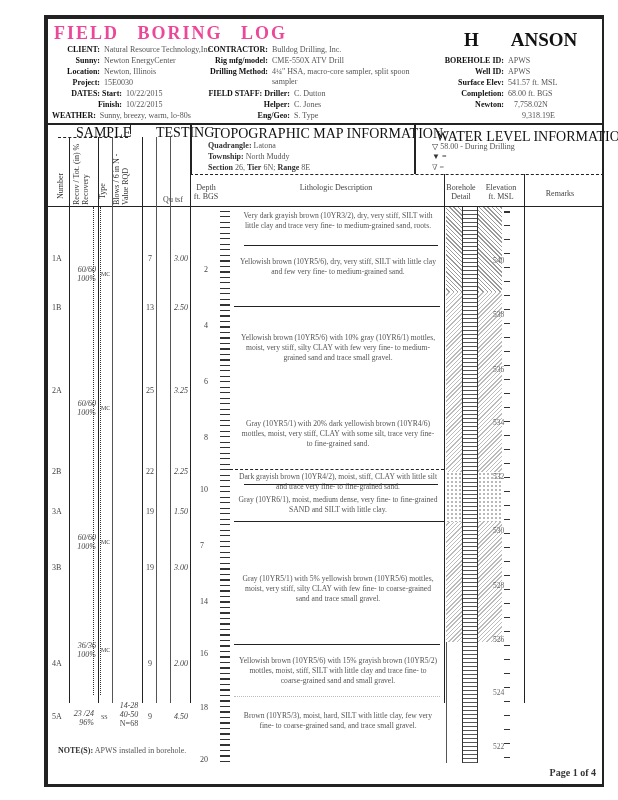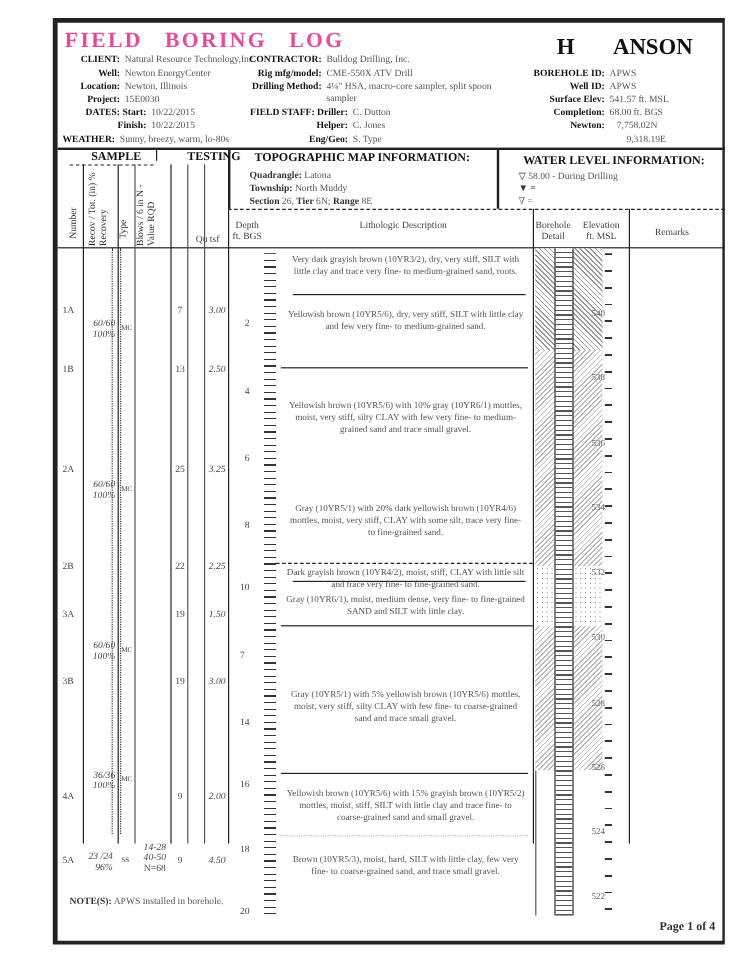--- a/index.html
+++ b/index.html
@@ -9,21 +9,21 @@
   .brand{position:absolute;left:416px;top:10px;font-size:19px;font-weight:bold;color:#111;}
   .brand .b2{margin-left:32px;}
   .hrow{position:absolute;font-size:8px;white-space:nowrap;}
   .hrow b{color:#111;font-weight:bold;}
   .hrow span.v{color:#555;margin-left:4px;}
   .lbl{display:inline-block;text-align:right;}
   .hline{position:absolute;background:#222;}
   .vline{position:absolute;background:#222;}
   .thinv{position:absolute;background:#555;width:1px;}
   .dash{position:absolute;border-top:1.5px dashed #222;height:0;}
-  .sec-title{position:absolute;font-size:10px;font-weight:bold;color:#111;white-space:nowrap;padding-left:16px;}
+  .sec-title{position:absolute;font-size:14px;font-weight:normal;color:#111;white-space:nowrap;padding-left:16px;}
   .small{position:absolute;font-size:8px;white-space:nowrap;}
   .colhdr{position:absolute;font-size:8px;text-align:center;color:#444;line-height:9px;}
   .rot{position:absolute;font-size:8px;transform:rotate(-90deg);transform-origin:left top;white-space:nowrap;color:#333;}
   .cell{position:absolute;font-size:8px;color:#444;white-space:nowrap;}
   .ital{font-style:italic;}
   .desc{position:absolute;left:190px;width:200px;font-size:7.6px;line-height:10px;text-align:center;color:#555;}
   .depthlbl{position:absolute;left:156px;font-size:8px;color:#444;}
   .elev{position:absolute;left:445px;font-size:7.5px;color:#666;}
   .sampler{position:absolute;left:45px;width:6px;border-left:1.5px dotted #333;border-right:1.5px dotted #333;}
   .hatch{background:repeating-linear-gradient(135deg,#fff 0 2px,#bbb 2px 3px);}
@@ -35,21 +35,21 @@
 <body>
 
 <div class="page">
 
   <div class="title">FIELD BORING LOG</div>
   <div class="brand">
     <span>H</span><span class="b2">ANSON</span>
   </div>
 
   <div class="hrow" style="left:6px;top:26px;"><b class="lbl" style="width:46px">CLIENT:</b><span class="v">Natural Resource Technology,Inc.</span></div>
-  <div class="hrow" style="left:6px;top:37px;"><b class="lbl" style="width:46px">Well:</b><span class="v">Newton EnergyCenter</span></div>
+  <div class="hrow" style="left:6px;top:37px;"><b class="lbl" style="width:46px">Sunny:</b><span class="v">Newton EnergyCenter</span></div>
   <div class="hrow" style="left:6px;top:48px;"><b class="lbl" style="width:46px">Location:</b><span class="v">Newton, Illinois</span></div>
   <div class="hrow" style="left:6px;top:59px;"><b class="lbl" style="width:46px">Project:</b><span class="v">15E0030</span></div>
   <div class="hrow" style="left:6px;top:70px;"><b class="lbl" style="width:68px">DATES: Start:</b><span class="v">10/22/2015</span></div>
   <div class="hrow" style="left:6px;top:81px;"><b class="lbl" style="width:68px">Finish:</b><span class="v">10/22/2015</span></div>
   <div class="hrow" style="left:4px;top:92px;"><b>WEATHER:</b><span class="v">Sunny, breezy, warm, lo-80s</span></div>
 
   <div class="hrow" style="left:150px;top:26px;"><b class="lbl" style="width:70px">CONTRACTOR:</b><span class="v">Bulldog Drilling, Inc.</span></div>
   <div class="hrow" style="left:150px;top:37px;"><b class="lbl" style="width:70px">Rig mfg/model:</b><span class="v">CME-550X ATV Drill</span></div>
   <div class="hrow" style="left:150px;top:48px;"><b class="lbl" style="width:70px">Drilling Method:</b><span class="v">4¼" HSA, macro-core sampler, split spoon</span></div>
   <div class="hrow" style="left:224px;top:58px;"><span class="v" style="margin-left:0">sampler</span></div>

